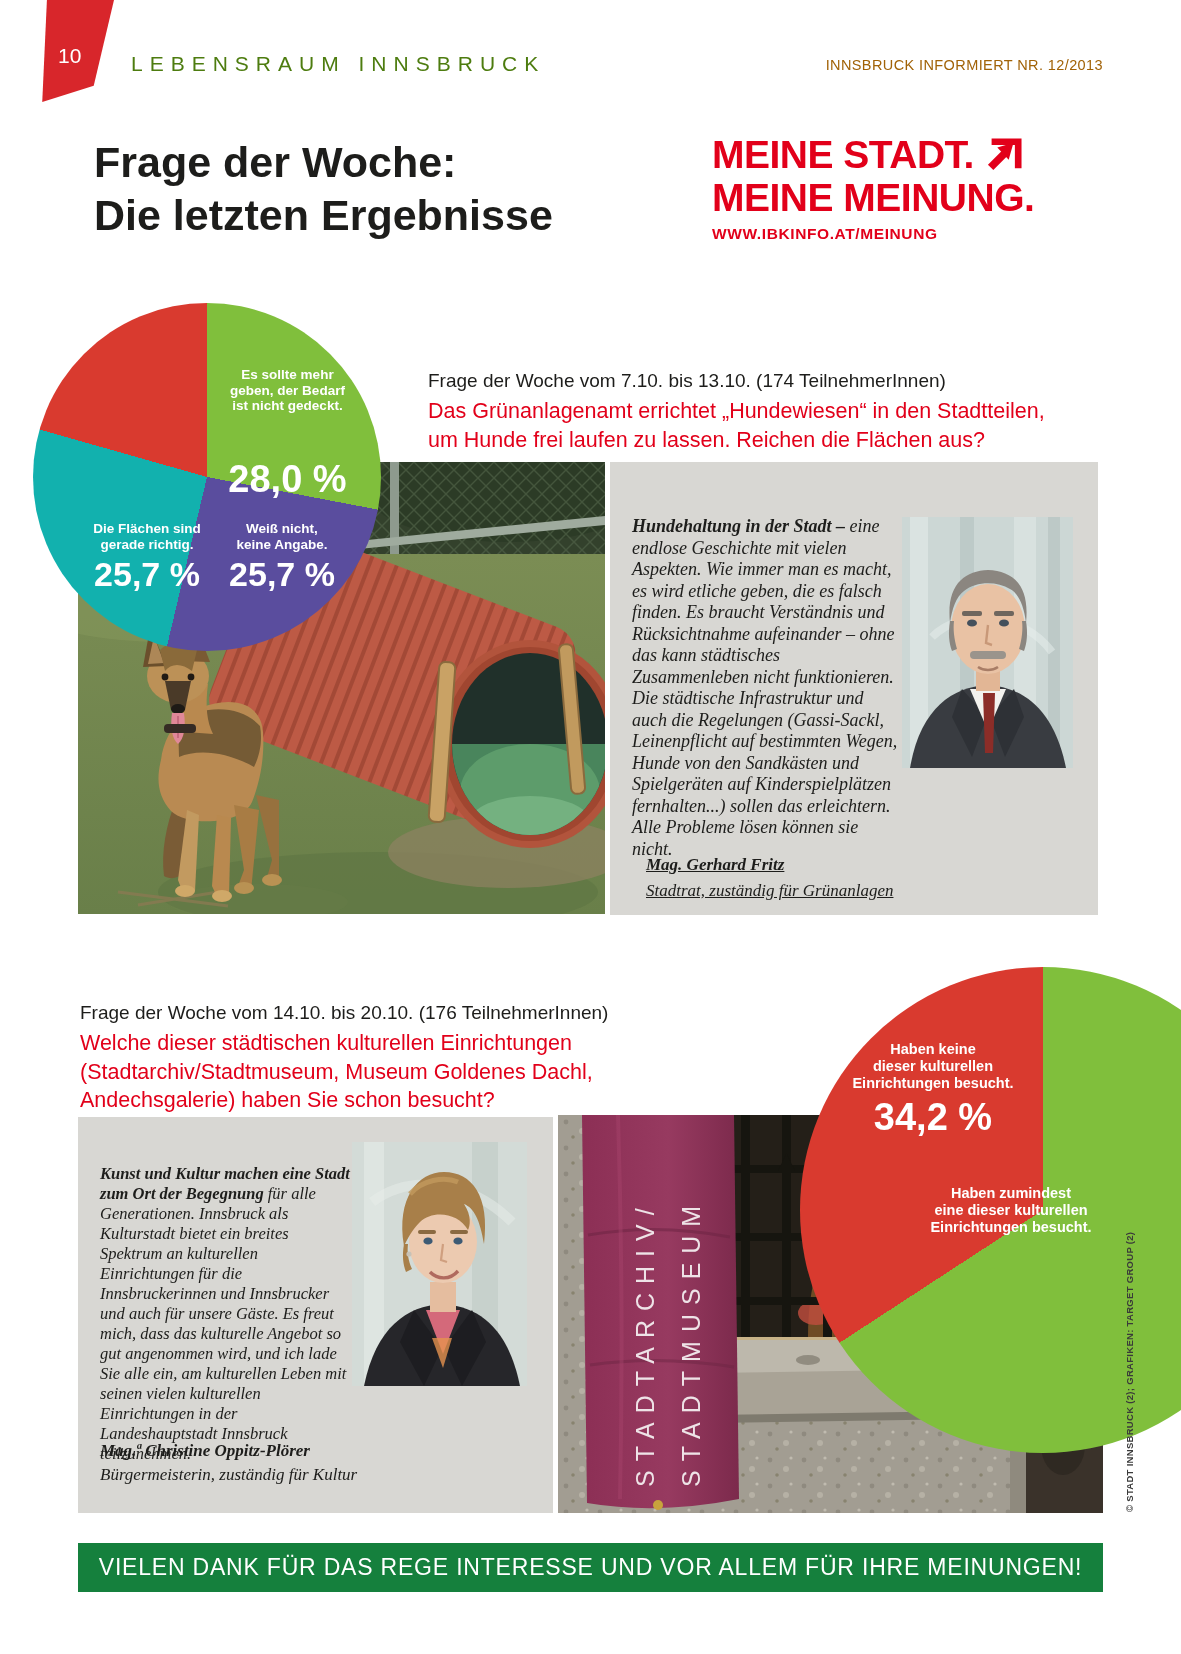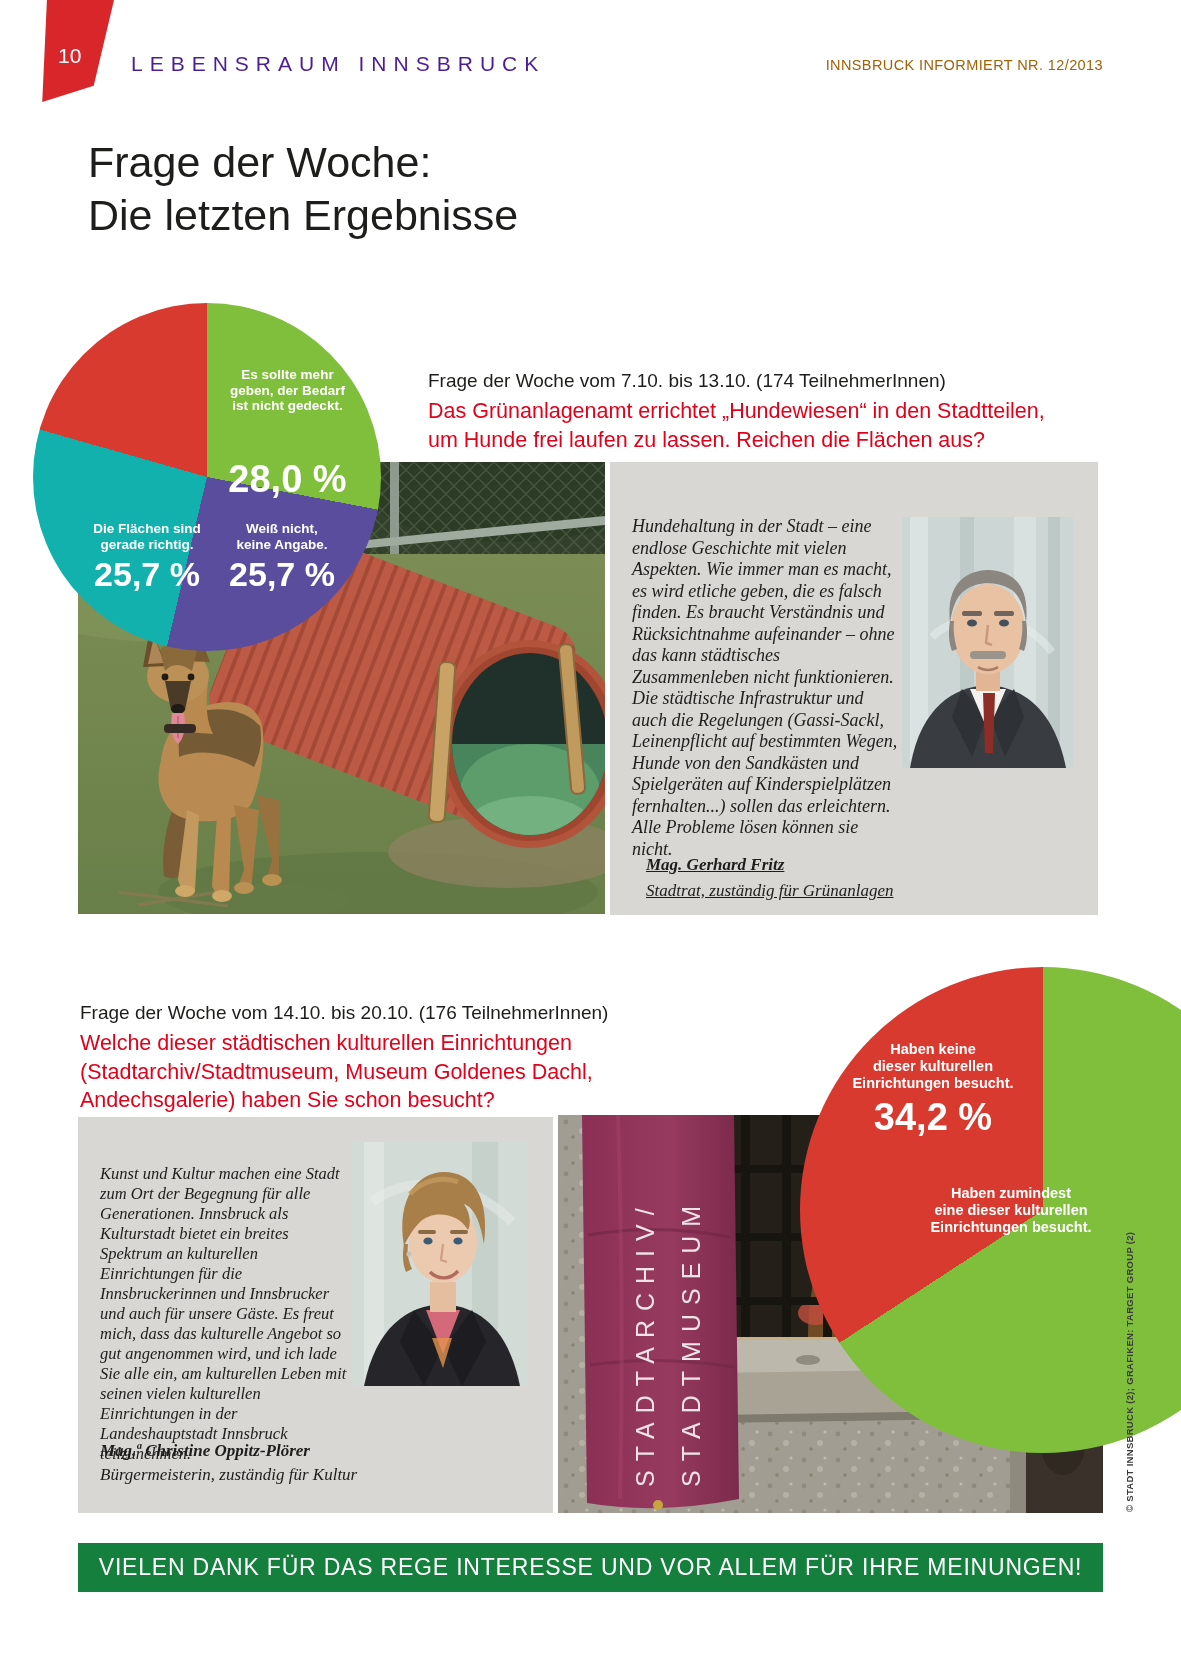--- a/index.html
+++ b/index.html
@@ -3,25 +3,25 @@
 <meta charset="utf-8">
 <style>
   html,body{margin:0;padding:0;}
   body{background:#ffffff;font-family:"Liberation Sans",sans-serif;}
   .page{position:relative;width:1181px;height:1654px;background:#fff;overflow:hidden;}
 
   
   .page-tab{position:absolute;left:36px;top:0;width:78px;height:102px;background:#d8262b;
     clip-path:polygon(14% 0,100% 0,74% 84%,8% 100%);}
   .page-tab .num{position:absolute;left:22px;top:44px;color:#fff;font-size:21px;}
-  .section-title{position:absolute;left:131px;top:52px;font-size:21px;letter-spacing:7px;color:#4c1d95;}
+  .section-title{position:absolute;left:131px;top:52px;font-size:21px;letter-spacing:7px;color:#4d7c0f;}
   .issue{position:absolute;right:78px;top:57px;font-size:14.5px;letter-spacing:.4px;color:#a16207;}
 
   
-  .main-title{position:absolute;left:88px;top:136px;font-size:43px;line-height:53px;font-weight:400;color:#1d1d1b;}
+  .main-title{position:absolute;left:94px;top:136px;font-size:43px;line-height:53px;font-weight:700;color:#1d1d1b;}
   .logo{position:absolute;left:712px;top:133px;width:360px;color:#e2001a;}
   .logo .l1{display:flex;align-items:center;gap:10px;}
   .logo .big{font-size:39px;line-height:43px;font-weight:bold;letter-spacing:-.5px;white-space:nowrap;}
   .logo .url{font-size:15.5px;font-weight:bold;letter-spacing:.6px;margin-top:6px;}
 
   
   .question{position:absolute;}
   .q1{left:428px;top:370px;width:680px;}
   .q2{left:80px;top:1002px;width:580px;}
   .q-meta{font-size:19px;color:#1d1d1b;margin-bottom:5px;}
@@ -54,21 +54,21 @@
   .portrait-woman{left:274px;top:25px;width:175px;height:244px;}
   figure svg{display:block;width:100%;height:100%;}
 
   
   .quote-box{position:absolute;background:#d8d7d3;}
   .quote1{left:610px;top:462px;width:488px;height:453px;}
   .quote2{left:78px;top:1117px;width:475px;height:396px;}
   .quote-text{position:absolute;font-family:"Liberation Serif",serif;font-style:italic;color:#1d1d1b;}
   .quote1 .quote-text{left:22px;top:36px;width:266px;font-size:18px;line-height:21.5px;}
   .quote2 .quote-text{left:22px;top:30px;width:250px;font-size:16.5px;line-height:20px;}
-  .quote-text .lead{font-weight:normal;}
+  .quote-text .lead{font-weight:bold;}
   .quote-sign{position:absolute;font-family:"Liberation Serif",serif;font-style:italic;color:#1d1d1b;}
   .quote1 .quote-sign{left:36px;top:390px;font-size:17px;line-height:26px;text-decoration:underline;}
   .quote2 .quote-sign{left:22px;top:322px;font-size:17px;line-height:24px;}
   .quote-sign .author{font-weight:bold;}
 
   
   .credit{position:absolute;left:1124px;top:1512px;transform:rotate(-90deg);transform-origin:0 0;
     white-space:nowrap;font-size:9.5px;font-weight:bold;letter-spacing:.3px;color:#3a3a3a;}
   .footer-banner{position:absolute;left:78px;top:1543px;width:1025px;height:49px;background:#15803d;
     color:#fff;font-size:23px;letter-spacing:.8px;text-align:center;line-height:49px;white-space:nowrap;}
@@ -82,20 +82,32 @@
     <span class="num">10</span>
   </div>
   <div class="section-title">LEBENSRAUM INNSBRUCK</div>
   <div class="issue">INNSBRUCK INFORMIERT NR. 12/2013</div>
 
   <div class="main-title">
     <div>Frage der Woche:</div>
     <div>Die letzten Ergebnisse</div>
   </div>
 
+  <div class="logo">
+    <div class="l1">
+      <span class="big">MEINE STADT.</span>
+      <svg width="38" height="38" viewBox="0 0 40 40">
+        <path d="M8 6 H36 V34" fill="none" stroke="#e2001a" stroke-width="7"></path>
+        <path d="M7 33 L22 18" stroke="#e2001a" stroke-width="8" fill="none"></path>
+        <polygon points="31,7 14,12 26,25" fill="#e2001a"></polygon>
+      </svg>
+    </div>
+    <div class="big">MEINE MEINUNG.</div>
+    <div class="url">WWW.IBKINFO.AT/MEINUNG</div>
+  </div>
 
   <div class="question q1">
     <div class="q-meta">Frage der Woche vom 7.10. bis 13.10. (174 TeilnehmerInnen)</div>
     <div class="q-text">Das Grünanlagenamt errichtet „Hundewiesen“ in den Stadtteilen,
 um Hunde frei laufen zu lassen. Reichen die Flächen aus?</div>
   </div>
 
   <figure class="dog-photo">
     <svg viewBox="0 0 527 452" preserveAspectRatio="none">
       <defs>

